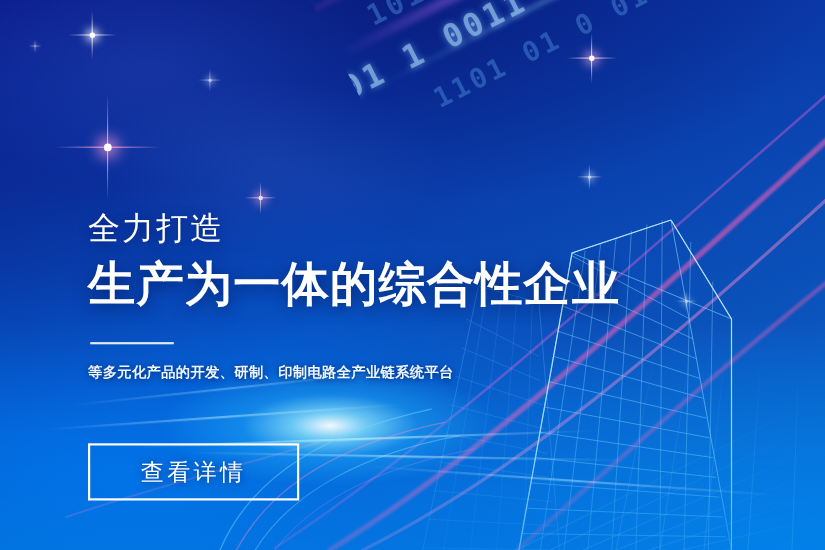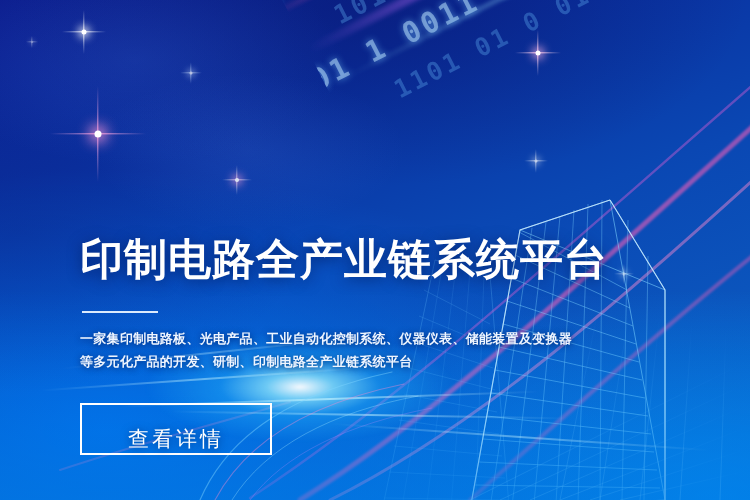--- a/index.html
+++ b/index.html
@@ -109,21 +109,21 @@
   #desc{
     position:absolute;left:0;top:327px;width:520px;
     font-size:13px;line-height:23px;color:#eef5ff;font-weight:700;
     letter-spacing:.3px;
     text-shadow:0 1px 6px rgba(0,25,90,.75);
   }
   #cta{
     position:absolute;left:0;top:403px;width:192px;height:52px;
     border:2px solid #ffffff;background:transparent;
     color:#ffffff;font-size:21px;letter-spacing:3px;
-    display:flex;align-items:flex-end;justify-content:center;
+    display:flex;align-items:center;justify-content:center;
     cursor:pointer;box-sizing:border-box;
     font-family:"Liberation Sans","DejaVu Sans",sans-serif;
     text-shadow:0 1px 8px rgba(0,25,90,.6);
   }
 </style>
 </head>
 <body>
 
 <div id="banner">
 
@@ -298,24 +298,24 @@
       <div class="core" style="width:3px;height:3px;box-shadow:0 0 6px 2px rgba(230,245,255,.8);"></div>
     </div>
     <div class="star" style="left:26px;top:36px;width:12px;height:12px;opacity:.5;">
       <div class="h" style="width:12px;background:linear-gradient(90deg,rgba(255,255,255,0),#ffffff,rgba(255,255,255,0));"></div>
       <div class="v" style="height:12px;background:linear-gradient(180deg,rgba(255,255,255,0),#ffffff,rgba(255,255,255,0));"></div>
       <div class="core" style="width:2px;height:2px;box-shadow:0 0 5px 1px rgba(255,255,255,.7);"></div>
     </div>
   </div>
 
   <div class="content">
-    <div id="headline">印制电路全产业链系统平台</div>
+    <div id="kicker">全力打造</div>
+    <div id="headline">生产为一体的综合性企业</div>
     <div id="rule"></div>
     <div id="desc">
-      <div>一家集印制电路板、光电产品、工业自动化控制系统、仪器仪表、储能装置及变换器</div>
       <div>等多元化产品的开发、研制、印制电路全产业链系统平台</div>
     </div>
     <div id="cta">
       <span>查看详情</span>
     </div>
   </div>
 
 </div>
 
 </body></html>

